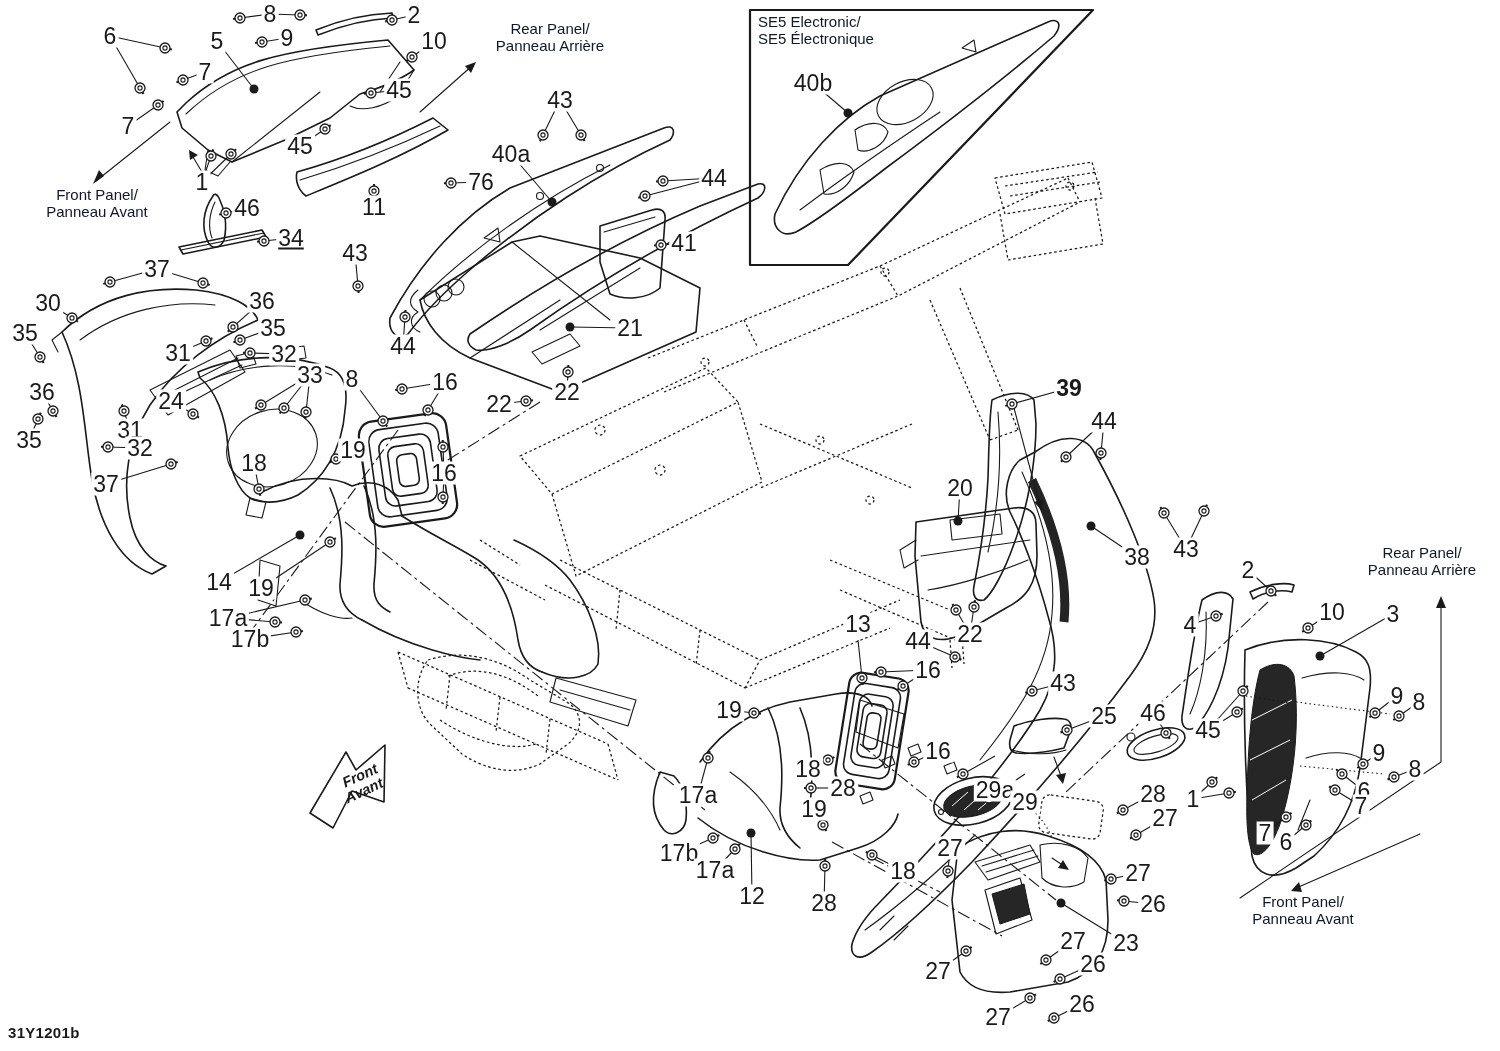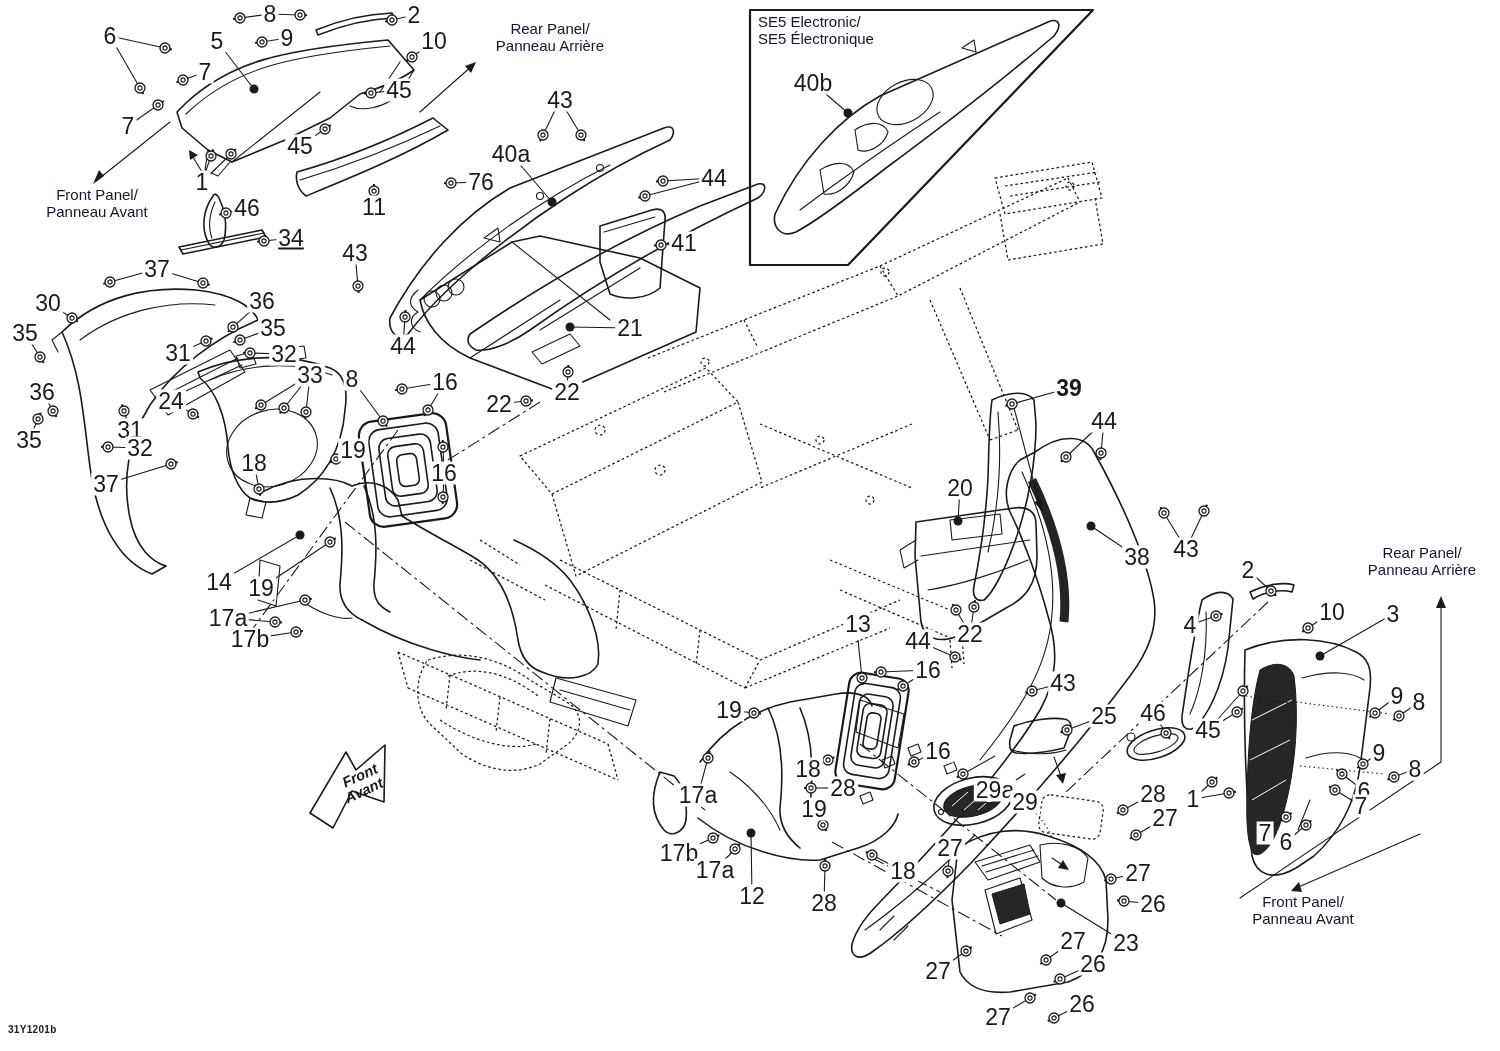--- a/index.html
+++ b/index.html
@@ -5,21 +5,21 @@
   html,body{margin:0;padding:0;background:#fff;}
   #stage{position:relative;width:1500px;height:1051px;background:#fff;overflow:hidden;
          font-family:"Liberation Sans",sans-serif;color:#1a1a1a;}
   #art,#overlay{position:absolute;left:0;top:0;}
   #callout-layer{position:absolute;left:0;top:0;width:100%;height:100%;}
   .callout{position:absolute;transform:translate(-50%,-50%);font-size:23px;line-height:1;
            background:#fff;padding:0 2px;white-space:nowrap;color:#1a1a1a;}
   .anno{position:absolute;text-align:center;font-size:15px;line-height:1.15;color:#0f172a;
         transform:translate(-50%,0);white-space:nowrap;}
   .anno.left-align{transform:none;text-align:left;}
-  #drawing-number{position:absolute;left:8px;top:1024px;font-size:10px;font-weight:bold;
+  #drawing-number{position:absolute;left:8px;top:1024px;font-size:15px;font-weight:bold;
                   letter-spacing:.3px;}
   svg .ln{fill:none;stroke:#1a1a1a;stroke-width:1.6;stroke-linejoin:round;stroke-linecap:round;}
   svg .thin{stroke-width:1.1;}
   svg .thick{stroke-width:2.2;}
   svg .dash{fill:none;stroke:#1a1a1a;stroke-width:1.25;stroke-dasharray:2.6 2.6;stroke-linejoin:round;}
   svg .dashdot{fill:none;stroke:#1a1a1a;stroke-width:1.1;stroke-dasharray:13 4 3 4;}
   svg .dot3{fill:none;stroke:#1a1a1a;stroke-width:1.1;stroke-dasharray:1.5 3;}
   svg .dark{fill:#262626;stroke:#1a1a1a;stroke-width:1;}
   svg .whitehatch{stroke:#fff;stroke-width:1;fill:none;}
   svg .ah{fill:#1a1a1a;stroke:none;}

